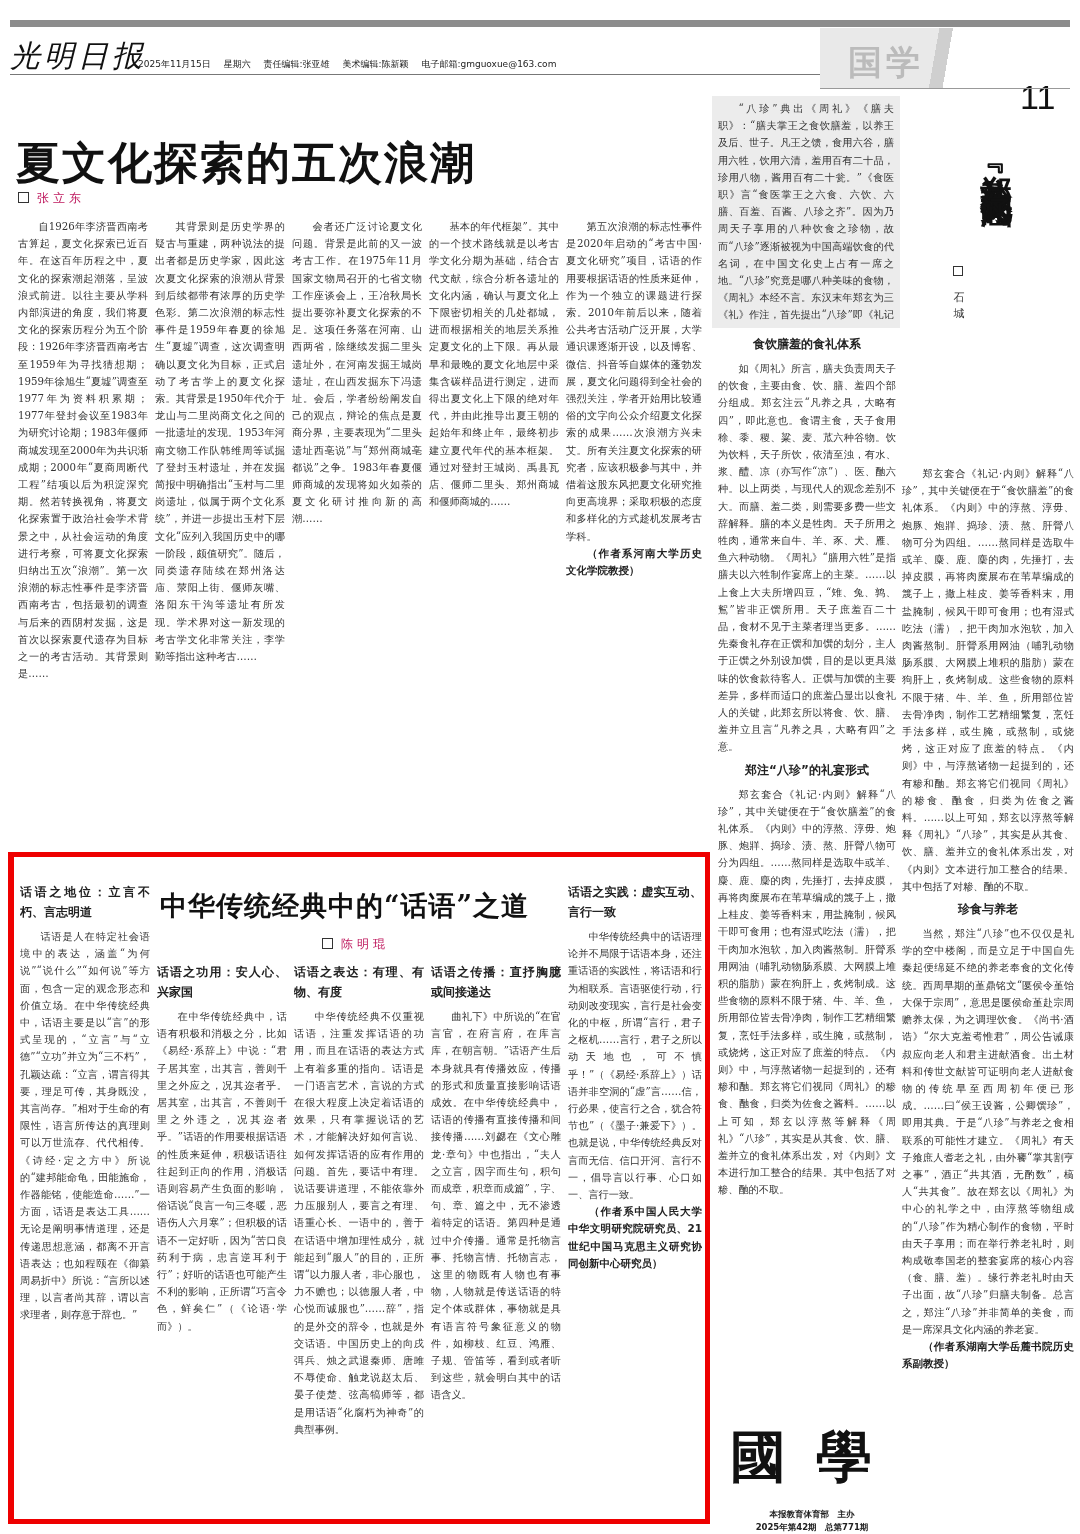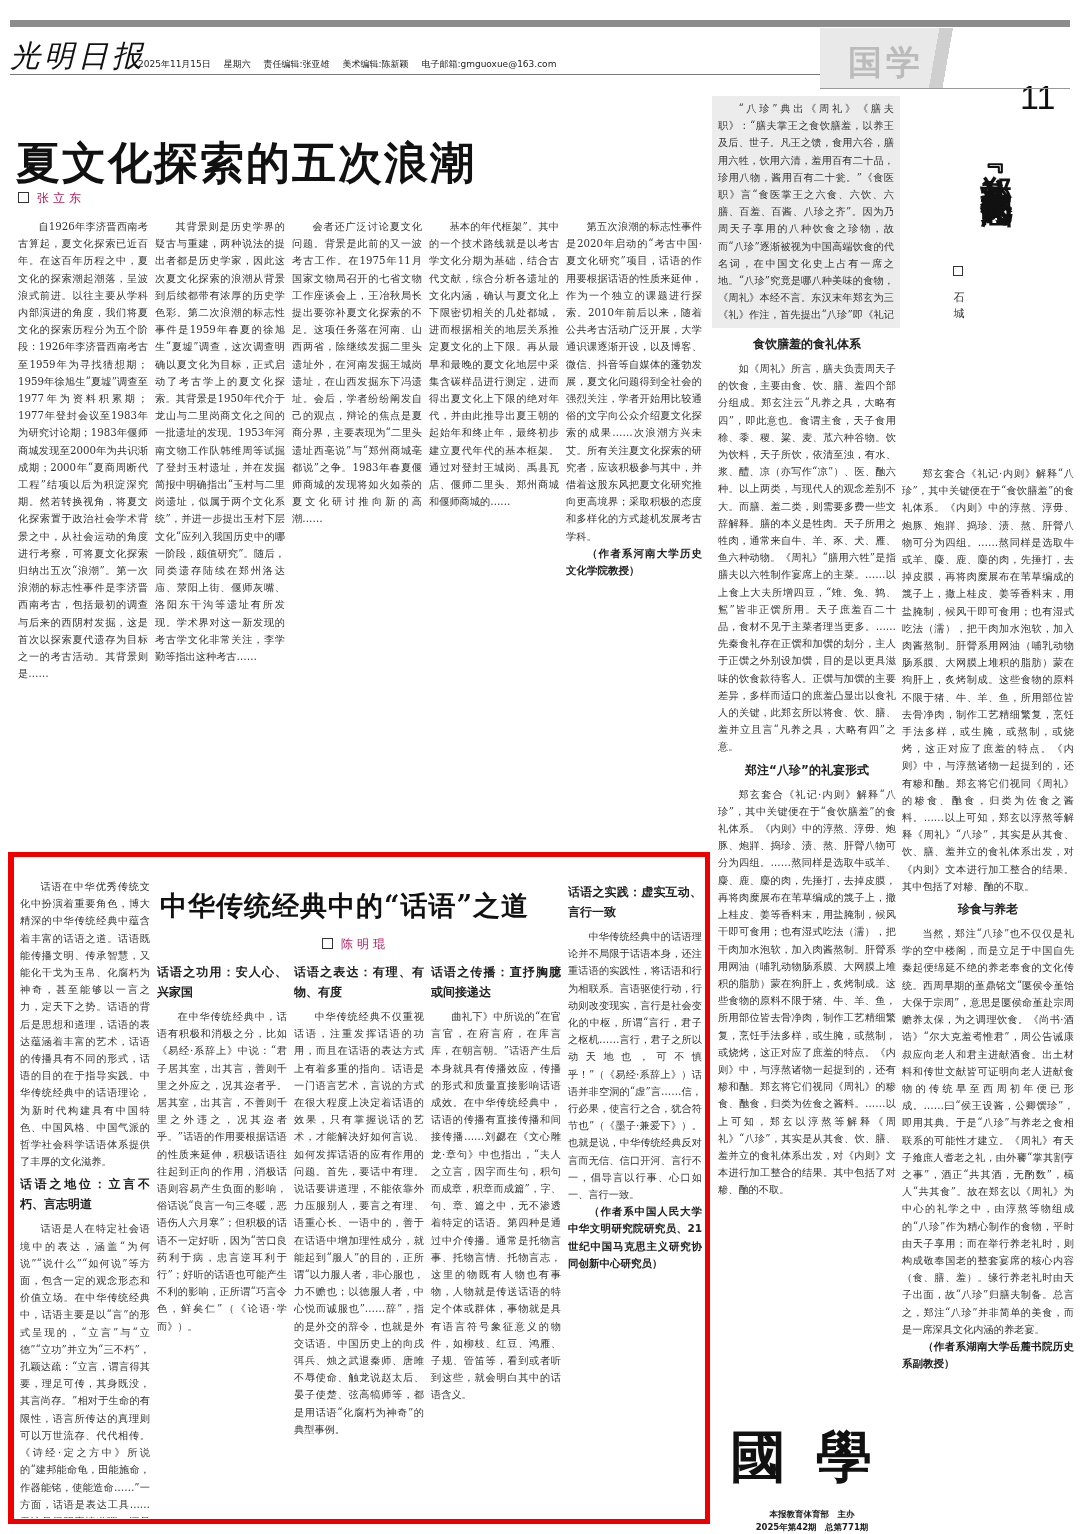--- a/index.html
+++ b/index.html
@@ -101,21 +101,20 @@
   <p class="author-note">（作者系湖南大学岳麓书院历史系副教授）</p>
 </div>
 
 <div class="redbox"></div>
 <h2 class="box-title">中华传统经典中的“话语”之道</h2>
 <div class="byline" style="left:322px; top:936px;">
   <span class="box"></span><span>陈明琨</span>
 </div>
 
 <div class="col" style="left:20px; top:878px; width:130px; height:640px;">
-  <p>话语在中华优秀传统文化中扮演着重要角色，博大精深的中华传统经典中蕴含着丰富的话语之道。话语既能传播文明、传承智慧，又能化干戈为玉帛、化腐朽为神奇，甚至能够以一言之力，定天下之势。话语的背后是思想和道理，话语的表达蕴涵着丰富的艺术，话语的传播具有不同的形式，话语的目的在于指导实践。中华传统经典中的话语理论，为新时代构建具有中国特色、中国风格、中国气派的哲学社会科学话语体系提供了丰厚的文化滋养。</p>
   <div class="sub">话语之地位：立言不朽、言志明道</div>
   <p>话语是人在特定社会语境中的表达，涵盖“为何说”“说什么”“如何说”等方面，包含一定的观念形态和价值立场。在中华传统经典中，话语主要是以“言”的形式呈现的，“立言”与“立德”“立功”并立为“三不朽”，孔颖达疏：“立言，谓言得其要，理足可传，其身既没，其言尚存。”相对于生命的有限性，语言所传达的真理则可以万世流存、代代相传。《诗经·定之方中》所说的“建邦能命龟，田能施命，作器能铭，使能造命……”一方面，话语是表达工具……无论是阐明事情道理，还是传递思想意涵，都离不开言语表达；也如程颐在《御纂周易折中》所说：“言所以述理，以言者尚其辞，谓以言求理者，则存意于辞也。”</p>
 </div>
 <div class="col" style="left:157px; top:958px; width:130px; height:560px;">
   <div class="sub">话语之功用：安人心、兴家国</div>
   <p>在中华传统经典中，话语有积极和消极之分，比如《易经·系辞上》中说：“君子居其室，出其言，善则千里之外应之，况其迩者乎。居其室，出其言，不善则千里之外违之，况其迩者乎。”话语的作用要根据话语的性质来延伸，积极话语往往起到正向的作用，消极话语则容易产生负面的影响，俗话说“良言一句三冬暖，恶语伤人六月寒”；但积极的话语不一定好听，因为“苦口良药利于病，忠言逆耳利于行”；好听的话语也可能产生不利的影响，正所谓“巧言令色，鲜矣仁”（《论语·学而》）。</p>
 </div>
 <div class="col" style="left:294px; top:958px; width:130px; height:560px;">
   <div class="sub">话语之表达：有理、有物、有度</div>
   <p>中华传统经典不仅重视话语，注重发挥话语的功用，而且在话语的表达方式上有着多重的指向。话语是一门语言艺术，言说的方式在很大程度上决定着话语的效果，只有掌握说话的艺术，才能解决好如何言说、如何发挥话语的应有作用的问题。首先，要话中有理。说话要讲道理，不能依靠外力压服别人，要言之有理、语重心长、一语中的，善于在话语中增加理性成分，就能起到“服人”的目的，正所谓“以力服人者，非心服也，力不赡也；以德服人者，中心悦而诚服也”……辞”，指的是外交的辞令，也就是外交话语。中国历史上的向戌弭兵、烛之武退秦师、唐雎不辱使命、触龙说赵太后、晏子使楚、弦高犒师等，都是用话语“化腐朽为神奇”的典型事例。</p>

